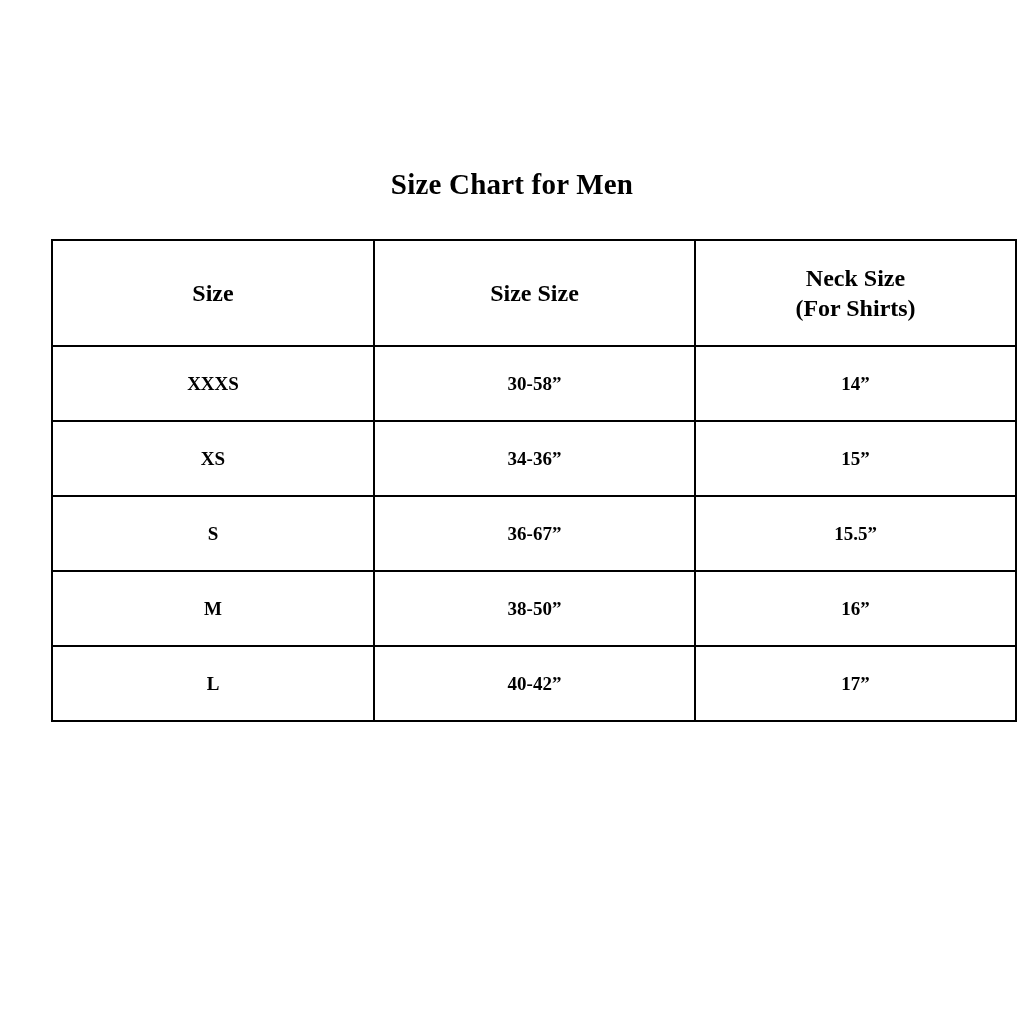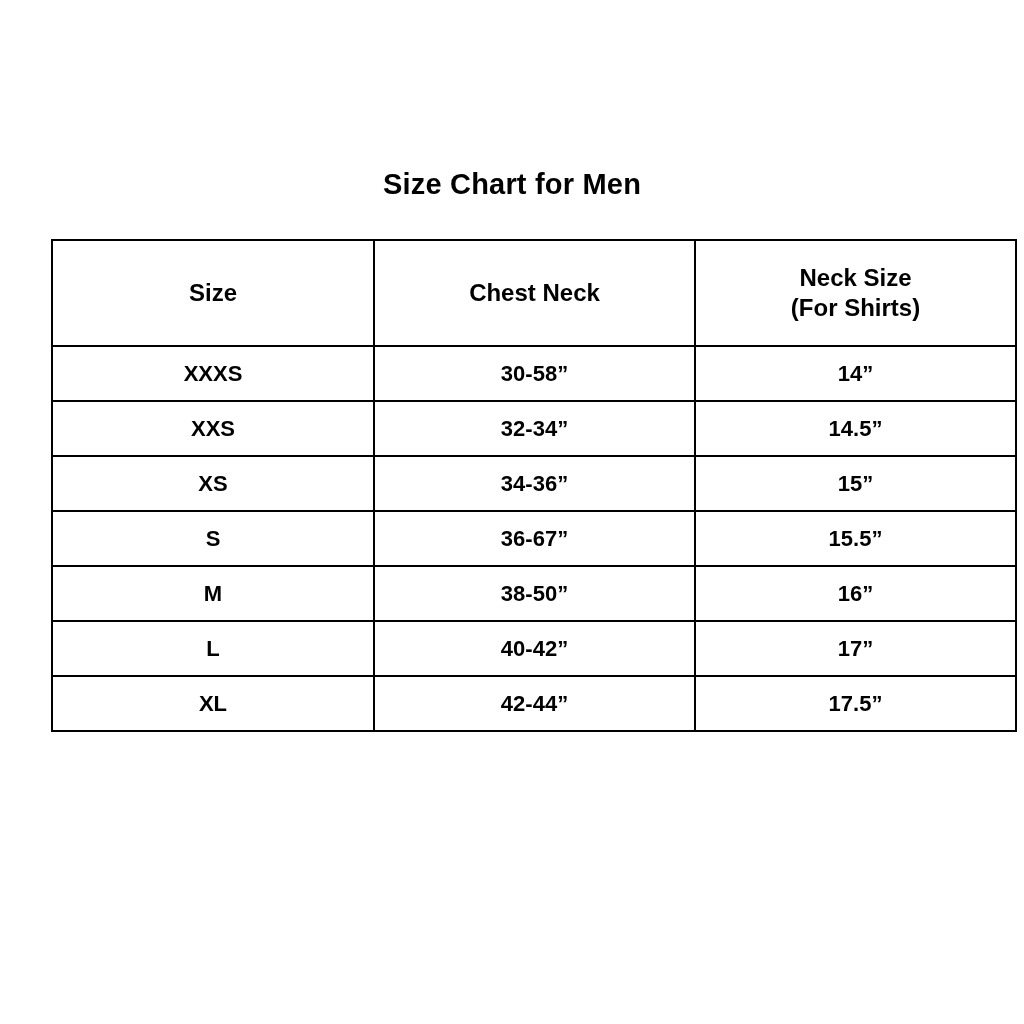--- a/index.html
+++ b/index.html
@@ -12,20 +12,21 @@
     height: 1024px;
     font-family: "Liberation Sans", sans-serif;
     color: #000000;
     -webkit-font-smoothing: antialiased;
   }
   .page {
     position: relative;
     width: 972px;
     height: 1024px;
     box-sizing: border-box;
+    font-family: Liberation Serif, serif;
   }
   .title {
     position: absolute;
     top: 168px;
     left: 0;
     width: 1024px;
     text-align: center;
     font-size: 29px;
     font-weight: bold;
     letter-spacing: 0.2px;
@@ -51,22 +52,22 @@
     color: #000000;
   }
   table.size-table thead th {
     height: 96px;
     font-size: 24px;
     line-height: 1.25;
     padding: 4px 6px;
   }
   table.size-table tbody td {
     height: 53px;
-    font-size: 22px;
-    padding: 0 6px;
+    font-size: 19px;
+    padding: 10px 6px;
   }
   .col-size { width: 308px; }
   .col-chest { width: 307px; }
   .col-neck { width: 307px; }
   .hdr-sub {
     display: block;
     font-size: 24px;
     font-weight: bold;
     line-height: 1.25;
   }
@@ -79,38 +80,33 @@
   <div class="title">Size Chart for Men</div>
 
   <div class="table-wrap">
     <table class="size-table">
       <thead>
         <tr>
           <th class="col-size">
             <span class="hdr-sub">Size</span>
           </th>
           <th class="col-chest">
-            <span class="hdr-sub">Chest Neck</span>
+            <span class="hdr-sub">Size Size</span>
           </th>
           <th class="col-neck">
             <span class="hdr-sub">Neck Size</span>
             <span class="hdr-sub">(For Shirts)</span>
           </th>
         </tr>
       </thead>
       <tbody>
         <tr>
           <td>XXXS</td>
           <td>30-58”</td>
           <td>14”</td>
-        </tr>
-        <tr>
-          <td>XXS</td>
-          <td>32-34”</td>
-          <td>14.5”</td>
         </tr>
         <tr>
           <td>XS</td>
           <td>34-36”</td>
           <td>15”</td>
         </tr>
         <tr>
           <td>S</td>
           <td>36-67”</td>
           <td>15.5”</td>
@@ -118,22 +114,17 @@
         <tr>
           <td>M</td>
           <td>38-50”</td>
           <td>16”</td>
         </tr>
         <tr>
           <td>L</td>
           <td>40-42”</td>
           <td>17”</td>
         </tr>
-        <tr>
-          <td>XL</td>
-          <td>42-44”</td>
-          <td>17.5”</td>
-        </tr>
       </tbody>
     </table>
   </div>
 
 </div>
 
 </body></html>

